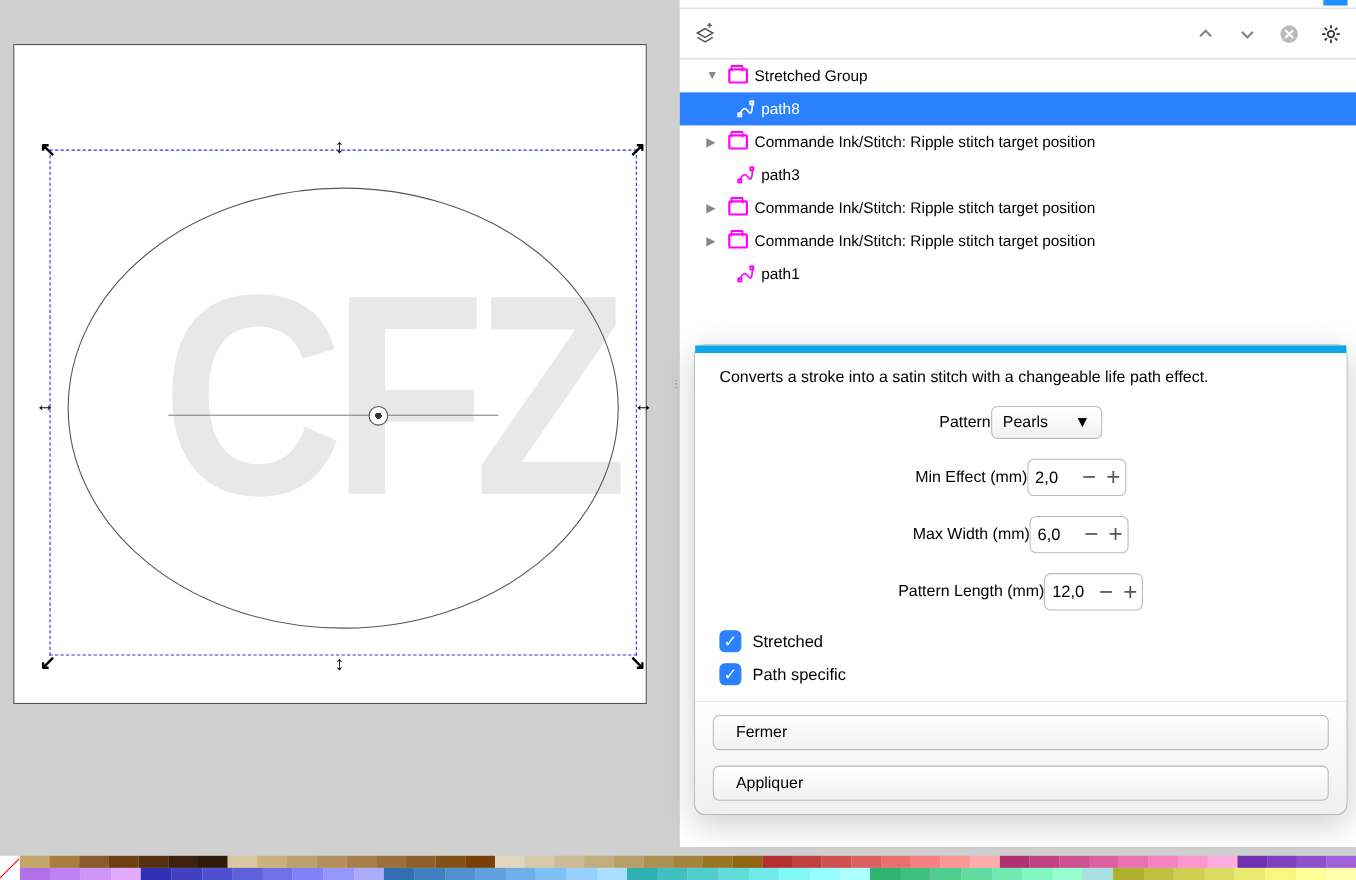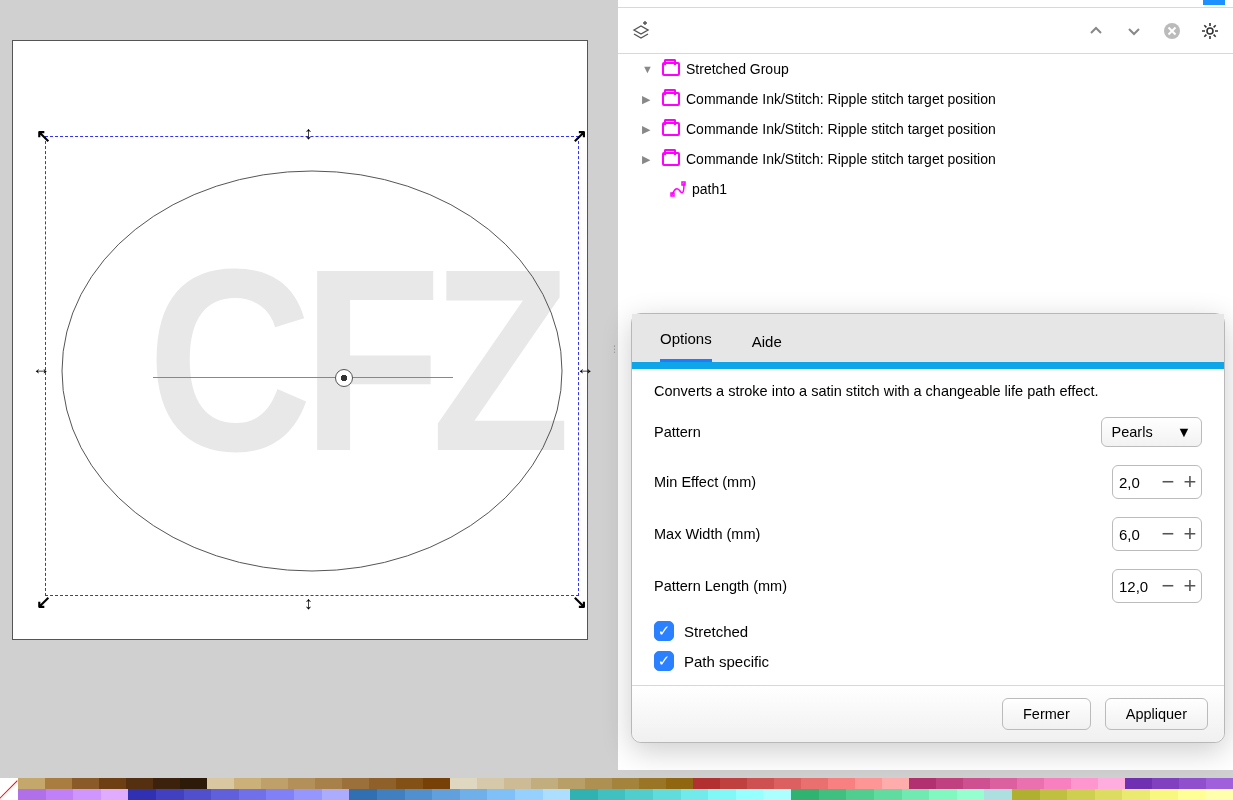--- a/index.html
+++ b/index.html
@@ -62,29 +62,29 @@
 .tl-btns { display: flex; gap: 8px; margin-left: 12px; }
 .tl-r,.tl-y,.tl-g { width: 12px; height: 12px; border-radius: 50%; }
 .tl-r{background:#ff5f57;} .tl-y{background:#ffbd2e;} .tl-g{background:#28c840;}
 .dlg-title { flex:1; text-align:center; font-size:14px; font-weight:600; padding-right:44px;}
 
 .dlg-tabs { background:#e6e6e6; height:48px; display:flex; align-items:flex-end; padding:0 28px; gap:40px; font-size:15px;}
 .dlg-tab { padding-bottom:12px; cursor:pointer; }
 .dlg-tab.active { border-bottom: 3px solid #1e7dff; color:#000; }
 .dlg-body { background:#fff; padding: 14px 22px 4px 22px; font-size:14.5px; border-top:7px solid #0ea5e9;}
 .desc { margin-bottom: 18px; }
-.field-row { display:flex; align-items:center; justify-content:space-between; margin: 18px 0; }
+.field-row { display:flex; align-items:center; justify-content:center; margin: 18px 0; }
 .dropdown { border:1px solid #bbb; border-radius:6px; padding:6px 10px; display:flex; align-items:center; gap:24px; background:linear-gradient(#fff,#f2f2f2);}
 .spinbox { border:1px solid #bbb; border-radius:6px; display:flex; align-items:center; height:34px;}
 .spinbox input { border:none; width:44px; padding:0 6px; font-size:15px; outline:none;}
 .spinbox .minus,.spinbox .plus{ width:22px; text-align:center; font-size:22px; color:#555; cursor:pointer;}
 .chk-row { display:flex; align-items:center; gap:10px; margin: 10px 0; font-size:15px;}
 .chk { width:20px; height:20px; border:1px solid #aaa; border-radius:5px; display:flex; align-items:center; justify-content:center; }
 .chk.on { background:#2a80ff; border-color:#2a80ff; color:#fff; }
-.dlg-footer { border-top:1px solid #d8d8d8; padding:12px 16px; display:flex; justify-content:flex-end; gap:14px; background:linear-gradient(#fff,#f0f0f0); border-radius:0 0 10px 10px;}
+.dlg-footer { border-top:1px solid #d8d8d8; padding:12px 16px; display:flex; justify-content:flex-end; gap:14px; background:linear-gradient(#fff,#f0f0f0); border-radius:0 0 10px 10px;flex-direction:column;}
 .btn { border:1px solid #bbb; background:linear-gradient(#fff,#f1f1f1); padding:7px 20px; border-radius:6px; font-size:14.5px; cursor:pointer;}
 .drag-mark { position:absolute; left:610px; top:344px; color:#888; font-size:9px; letter-spacing:-1px;}
 </style>
 </head>
 <body>
 
 <div class="canvas-area">
   <div class="canvas">
     <div class="monogram">CFZ</div>
     <svg class="ellipse-path" viewBox="0 0 510 420">
@@ -147,24 +147,40 @@
         </svg>
       </div>
   </div>
 
   <div class="tree">
     <div class="tree-row lvl1">
       <span class="expander">▼</span>
       <span class="folder-ico"></span>
       <span>Stretched Group</span>
     </div>
+    <div class="tree-row lvl2 selected">
+      <span class="path-ico"><svg viewBox="0 0 16 16">
+            <path d="M2 14 Q6 4 10 10 T14 2"></path>
+            <rect x="1" y="12" width="3" height="3"></rect>
+            <rect x="12" y="1" width="3" height="3"></rect>
+          </svg></span>
+      <span>path8</span>
+    </div>
     <div class="tree-row lvl1">
       <span class="expander">▶</span>
       <span class="folder-ico"></span>
       <span>Commande Ink/Stitch: Ripple stitch target position</span>
+    </div>
+    <div class="tree-row lvl2">
+      <span class="path-ico"><svg viewBox="0 0 16 16">
+            <path d="M2 14 Q6 4 10 10 T14 2"></path>
+            <rect x="1" y="12" width="3" height="3"></rect>
+            <rect x="12" y="1" width="3" height="3"></rect>
+          </svg></span>
+      <span>path3</span>
     </div>
     <div class="tree-row lvl1">
       <span class="expander">▶</span>
       <span class="folder-ico"></span>
       <span>Commande Ink/Stitch: Ripple stitch target position</span>
     </div>
     <div class="tree-row lvl1">
       <span class="expander">▶</span>
       <span class="folder-ico"></span>
       <span>Commande Ink/Stitch: Ripple stitch target position</span>
@@ -174,24 +190,20 @@
             <path d="M2 14 Q6 4 10 10 T14 2"></path>
             <rect x="1" y="12" width="3" height="3"></rect>
             <rect x="12" y="1" width="3" height="3"></rect>
           </svg></span>
       <span>path1</span>
     </div>
   </div>
 </div>
 
 <div class="dialog">
-  <div class="dlg-tabs">
-    <div class="dlg-tab active">Options</div>
-    <div class="dlg-tab">Aide</div>
-  </div>
   <div class="dlg-body">
     <div class="desc">Converts a stroke into a satin stitch with a changeable life path effect.</div>
 
     <div class="field-row">
       <span>Pattern</span>
       <div class="dropdown">
         <span>Pearls</span>
         <span>▼</span>
       </div>
     </div>

